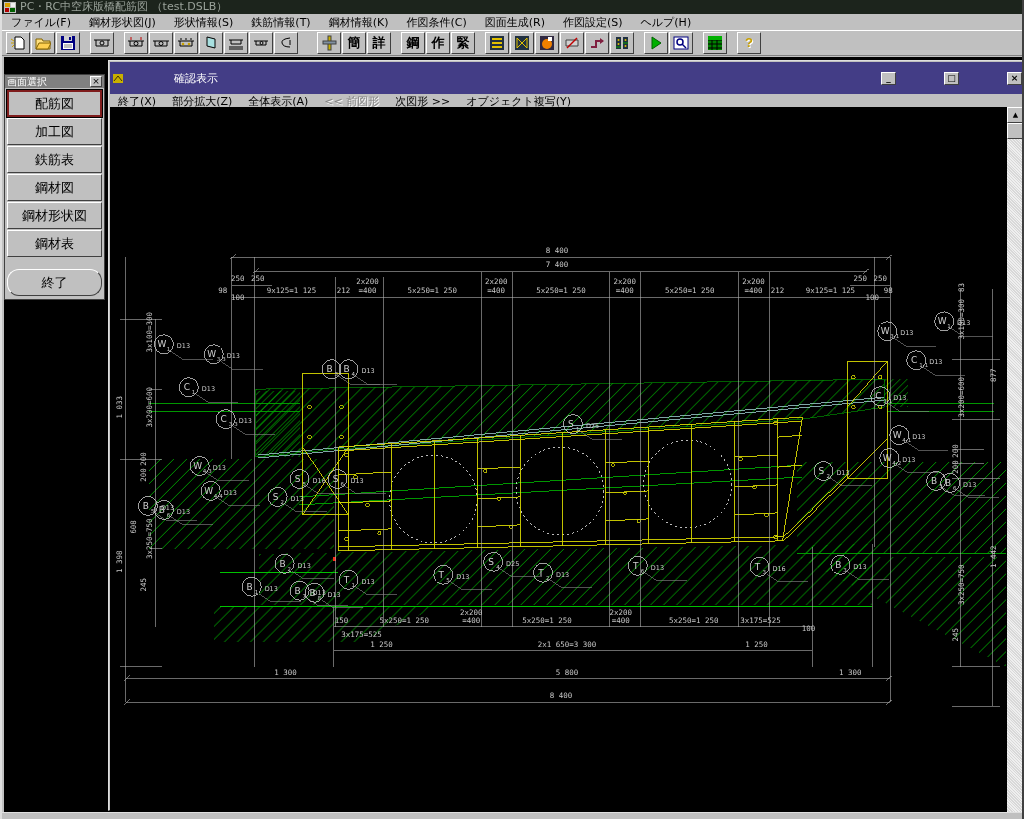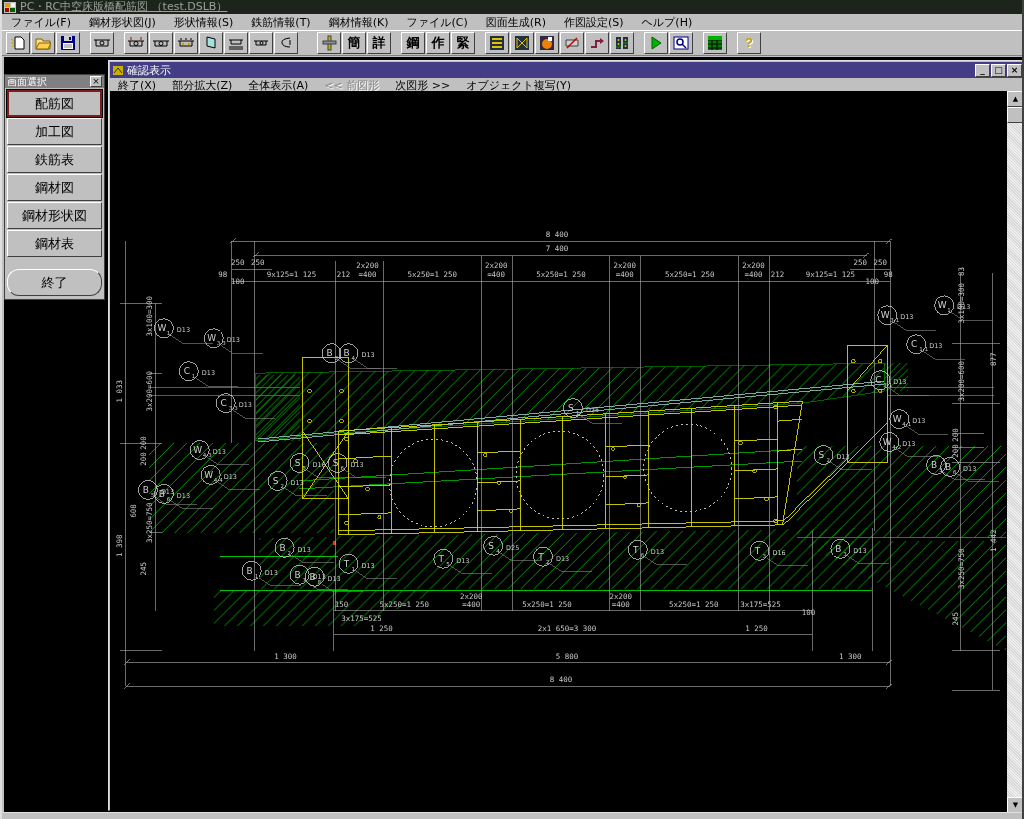--- a/index.html
+++ b/index.html
@@ -2,21 +2,21 @@
 <html><head>
 <meta charset="utf-8">
 <style>
   html,body{margin:0;padding:0;background:#c0c0c0;}
   *{box-sizing:border-box;}
   body{font-family:"DejaVu Sans",sans-serif;}
   .app{position:relative;width:1024px;height:819px;background:#c0c0c0;overflow:hidden;border-left:2px solid #dfdfdf;border-right:2px solid #404040;}
   
   .titlebar{position:absolute;left:0;top:0;width:1024px;height:14px;background:#1c241c;display:flex;align-items:center;padding-left:2px;}
   .titlebar .ticon{width:12px;height:11px;margin-right:4px;flex:0 0 auto;}
-  .titlebar .ttext{color:#9aa29a;font-size:11px;line-height:14px;white-space:nowrap;text-decoration:underline;}
+  .titlebar .ttext{color:#9aa29a;font-size:11px;line-height:14px;white-space:nowrap;}
   
   .menubar{position:absolute;left:0;top:14px;width:1024px;height:16px;background:#c0c0c0;display:flex;align-items:center;font-size:11px;color:#000;}
   .menubar span{padding:16px 9px;cursor:default;}
   
   .toolbar{position:absolute;left:0;top:30px;width:1024px;height:26px;background:#c0c0c0;display:flex;align-items:center;padding-left:4px;border-bottom:1px solid #808080;box-shadow:0 1px 0 #fff inset;}
   .tbtn{width:24px;height:22px;margin-right:1px;background:#c0c0c0;border-top:1px solid #fff;border-left:1px solid #fff;border-right:1px solid #404040;border-bottom:1px solid #404040;display:flex;align-items:center;justify-content:center;padding:0;font-size:12px;color:#000;}
   .tbtn svg{display:block;}
   .tgap{width:9px;flex:0 0 auto;}
   .kj{font-size:13px;font-weight:bold;}
   
@@ -26,21 +26,21 @@
   .palette{position:absolute;left:0px;top:17px;width:101px;background:#c0c0c0;border:1px solid #404040;box-shadow:1px 1px 0 #000;}
   .pal-title{height:13px;background:#808080;color:#fff;font-size:10px;display:flex;align-items:center;padding:0 2px;}
   .pal-title .ptxt{flex:1;}
   .pal-close{width:12px;height:11px;background:#c0c0c0;border-top:1px solid #fff;border-left:1px solid #fff;border-right:1px solid #404040;border-bottom:1px solid #404040;font-size:9px;line-height:9px;text-align:center;color:#000;}
   .pal-body{padding:2px;}
   .pbtn{height:27px;width:95px;background:#c0c0c0;border-top:1px solid #fff;border-left:1px solid #fff;border-right:1px solid #404040;border-bottom:1px solid #404040;font-size:13px;color:#000;display:flex;align-items:center;justify-content:center;margin-bottom:1px;}
   .pbtn.sel{border:2px solid #7f1d1d;outline:1px solid #000;}
   .pexit{margin-top:12px;border-radius:12px;}
   
   .child{position:absolute;left:104px;top:3px;width:918px;height:751px;background:#c0c0c0;border-top:1px solid #dfdfdf;border-left:1px solid #dfdfdf;border-right:1px solid #404040;border-bottom:1px solid #404040;padding:1px;}
-  .ctitle{height:15px;background:#433d86;display:flex;align-items:center;padding:8px 2px;}
+  .ctitle{height:15px;background:#433d86;display:flex;align-items:center;padding:16px 2px;gap:47px;}
   .ctitle .cicon{width:12px;height:11px;margin-right:3px;}
   .ctitle .ctxt{color:#fff;font-size:11px;flex:1;}
   .cbtn{width:15px;height:13px;margin-left:1px;background:#c0c0c0;border-top:1px solid #fff;border-left:1px solid #fff;border-right:1px solid #404040;border-bottom:1px solid #404040;font-size:9px;line-height:10px;text-align:center;color:#000;font-weight:bold;}
   .cmenu{height:13px;background:#c0c0c0;display:flex;align-items:flex-start;font-size:11px;color:#000;}
   .cmenu span{padding:0 8px;white-space:nowrap;}
   .cmenu span.dis{color:#848484;text-shadow:1px 1px 0 #ffffff;}
   .cbody{display:flex;height:722px;}
   .canvas{width:899px;height:722px;background:#000;}
   .vscroll{width:17px;height:722px;background:#d6d3ce;display:flex;flex-direction:column;}
   .sbtn{width:17px;height:16px;background:#c0c0c0;border-top:1px solid #fff;border-left:1px solid #fff;border-right:1px solid #404040;border-bottom:1px solid #404040;font-size:7px;line-height:14px;text-align:center;color:#000;}
@@ -65,21 +65,21 @@
       </svg>
     <span class="ttext">PC・RC中空床版橋配筋図 （test.DSLB）</span>
   </div>
 
   <div class="menubar">
     <span>ファイル(F)</span>
     <span>鋼材形状図(J)</span>
     <span>形状情報(S)</span>
     <span>鉄筋情報(T)</span>
     <span>鋼材情報(K)</span>
-    <span>ファイル(C)</span>
+    <span>作図条件(C)</span>
     <span>図面生成(R)</span>
     <span>作図設定(S)</span>
     <span>ヘルプ(H)</span>
   </div>
 
   <div class="toolbar">
     <button class="tbtn">
         <svg width="16" height="16">
           <path d="M5 2 h6 l3 3 v9 h-9 z" fill="#fff" stroke="#000"></path>
           <path d="M1 4 l3 2 M1 8 h3 M2 12 l2 -2" stroke="#c8a000"></path>

